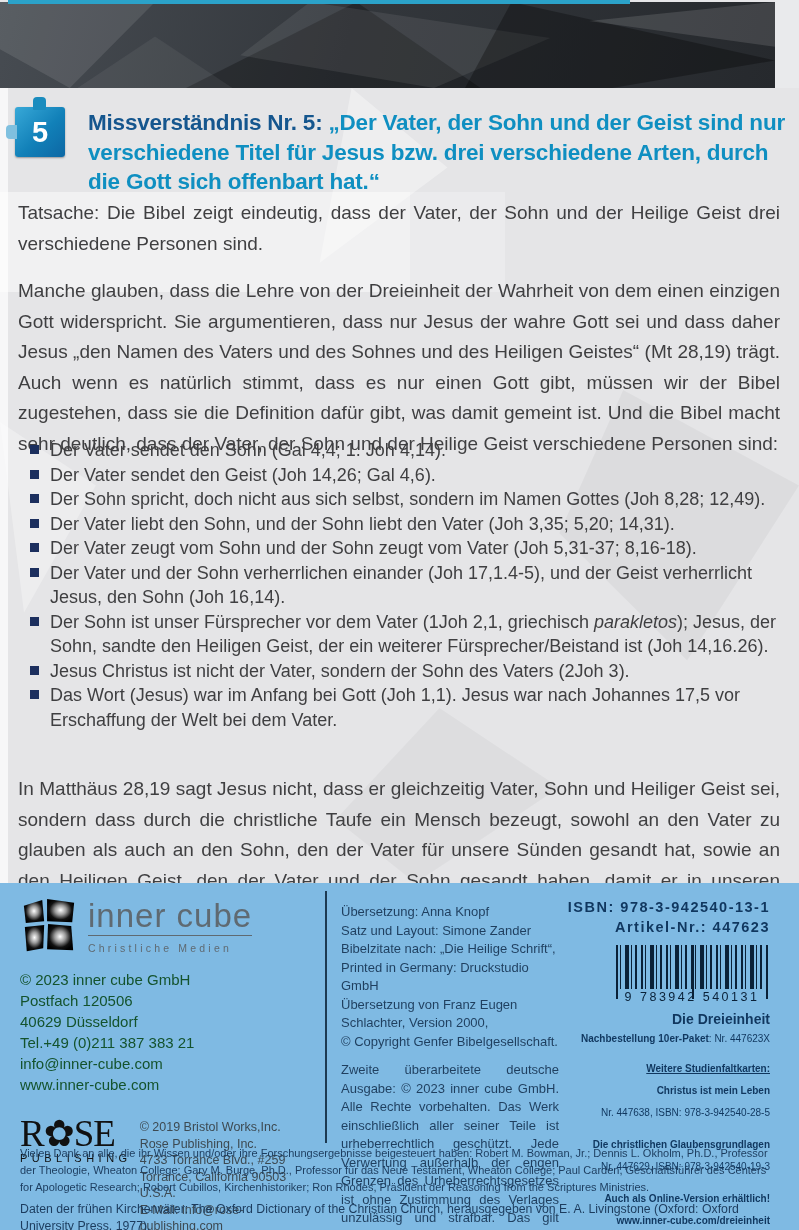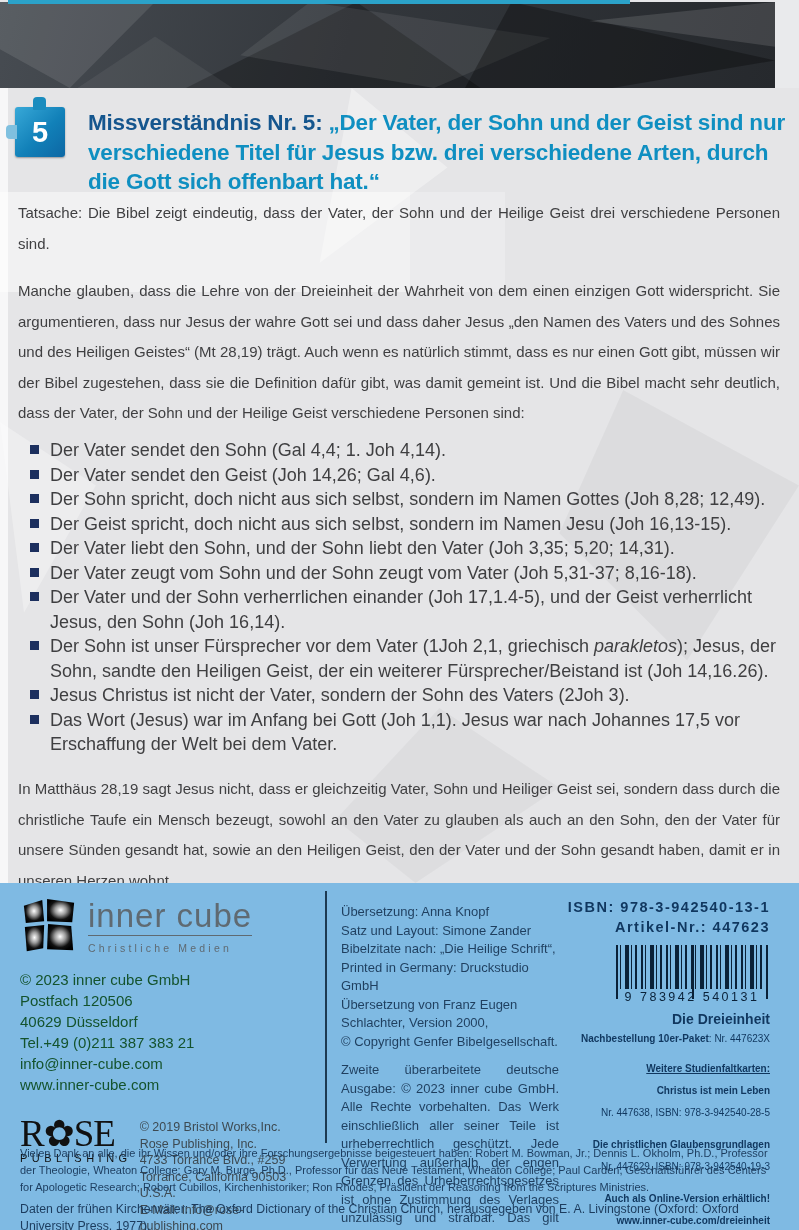--- a/index.html
+++ b/index.html
@@ -38,21 +38,21 @@
               color:#fff;font-weight:bold;font-size:29px;}
   .knob-top{position:absolute;top:-10px;left:18px;width:13px;height:13px;background:#1a8cbe;border-radius:4px 4px 1px 1px;}
   .knob-left{position:absolute;left:-9px;top:18px;width:11px;height:14px;background:#7fc0df;border-radius:4px 0 0 4px;}
   .title{position:absolute;left:88px;top:20px;width:703px;font-weight:bold;
          font-size:22.5px;line-height:29.5px;letter-spacing:-0.2px;}
   .t-dark{color:#15568e;}
   .t-teal{color:#0f8fc1;}
 
   
   .para{position:absolute;left:18px;width:762px;color:#3f3f41;
-        font-size:15px;line-height:30.5px;text-align:justify;margin:0;}
+        font-size:19px;line-height:30.5px;text-align:justify;margin:0;}
   .fact{top:110px;}
   .p2{top:188px;}
   .closing{top:686px;}
 
   
   .bullets{position:absolute;left:30px;top:350px;width:752px;margin:0;padding:0;list-style:none;
            color:#3f3f41;font-size:18px;line-height:24.5px;}
   .bullets li{position:relative;padding-left:20px;margin:0;}
   .bullets .sq{position:absolute;left:0;top:7px;width:9px;height:9px;background:#1c2f5e;}
   .bullets em{font-style:italic;}
@@ -135,21 +135,20 @@
       <span class="t-teal">„Der Vater, der Sohn und der Geist sind nur verschiedene Titel für Jesus bzw. drei verschiedene Arten, durch die Gott sich offenbart hat.“</span>
     </div>
 
     <p class="para fact">Tatsache: Die Bibel zeigt eindeutig, dass der Vater, der Sohn und der Heilige Geist drei verschiedene Personen sind.</p>
     <p class="para p2">Manche glauben, dass die Lehre von der Dreieinheit der Wahrheit von dem einen einzigen Gott widerspricht. Sie argumentieren, dass nur Jesus der wahre Gott sei und dass daher Jesus „den Namen des Vaters und des Sohnes und des Heiligen Geistes“ (Mt 28,19) trägt. Auch wenn es natürlich stimmt, dass es nur einen Gott gibt, müssen wir der Bibel zugestehen, dass sie die Definition dafür gibt, was damit gemeint ist. Und die Bibel macht sehr deutlich, dass der Vater, der Sohn und der Heilige Geist verschiedene Personen sind:</p>
 
     <ul class="bullets">
       <li><span class="sq"></span><span>Der Vater sendet den Sohn (Gal 4,4; 1. Joh 4,14).</span></li>
       <li><span class="sq"></span><span>Der Vater sendet den Geist (Joh 14,26; Gal 4,6).</span></li>
       <li><span class="sq"></span><span>Der Sohn spricht, doch nicht aus sich selbst, sondern im Namen Gottes (Joh 8,28; 12,49).</span></li>
-      <li><span class="sq"></span><span>Der Geist spricht, doch nicht aus sich selbst, sondern im Namen Jesu (Joh 16,13-15).</span></li>
       <li><span class="sq"></span><span>Der Vater liebt den Sohn, und der Sohn liebt den Vater (Joh 3,35; 5,20; 14,31).</span></li>
       <li><span class="sq"></span><span>Der Vater zeugt vom Sohn und der Sohn zeugt vom Vater (Joh 5,31-37; 8,16-18).</span></li>
       <li><span class="sq"></span><span>Der Vater und der Sohn verherrlichen einander (Joh 17,1.4-5), und der Geist verherrlicht Jesus, den Sohn (Joh 16,14).</span></li>
       <li><span class="sq"></span><span>Der Sohn ist unser Fürsprecher vor dem Vater (1Joh 2,1, griechisch </span><em>parakletos</em><span>); Jesus, der Sohn, sandte den Heiligen Geist, der ein weiterer Fürsprecher/Beistand ist (Joh 14,16.26).</span></li>
       <li><span class="sq"></span><span>Jesus Christus ist nicht der Vater, sondern der Sohn des Vaters (2Joh 3).</span></li>
       <li><span class="sq"></span><span>Das Wort (Jesus) war im Anfang bei Gott (Joh 1,1). Jesus war nach Johannes 17,5 vor Erschaffung der Welt bei dem Vater.</span></li>
     </ul>
 
     <p class="para closing">In Matthäus 28,19 sagt Jesus nicht, dass er gleichzeitig Vater, Sohn und Heiliger Geist sei, sondern dass durch die christliche Taufe ein Mensch bezeugt, sowohl an den Vater zu glauben als auch an den Sohn, den der Vater für unsere Sünden gesandt hat, sowie an den Heiligen Geist, den der Vater und der Sohn gesandt haben, damit er in unseren Herzen wohnt.</p>
   </div>

